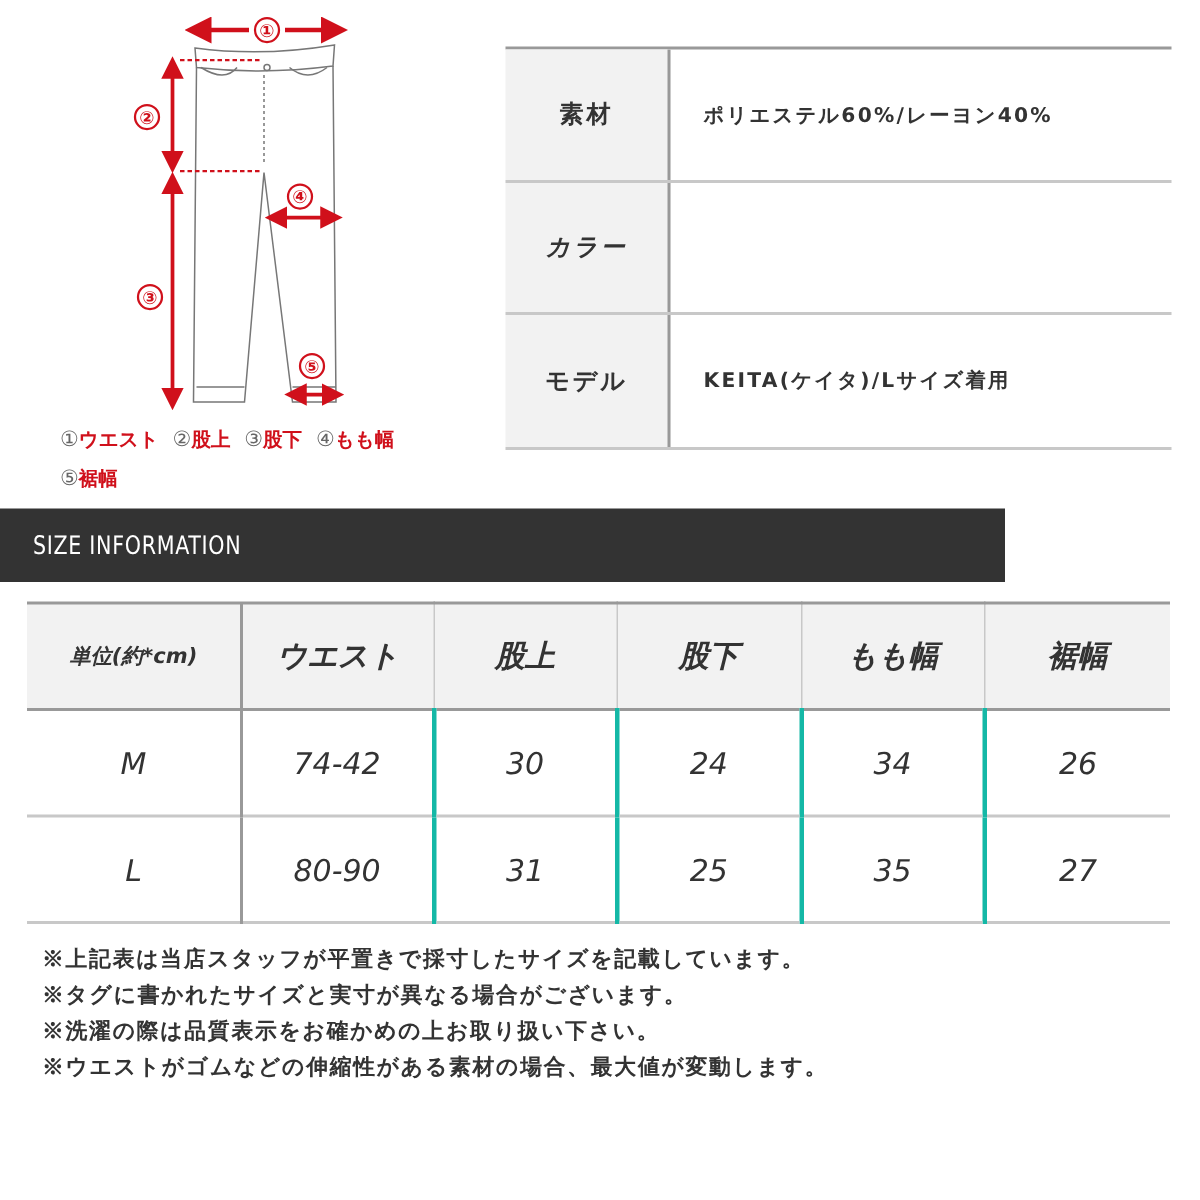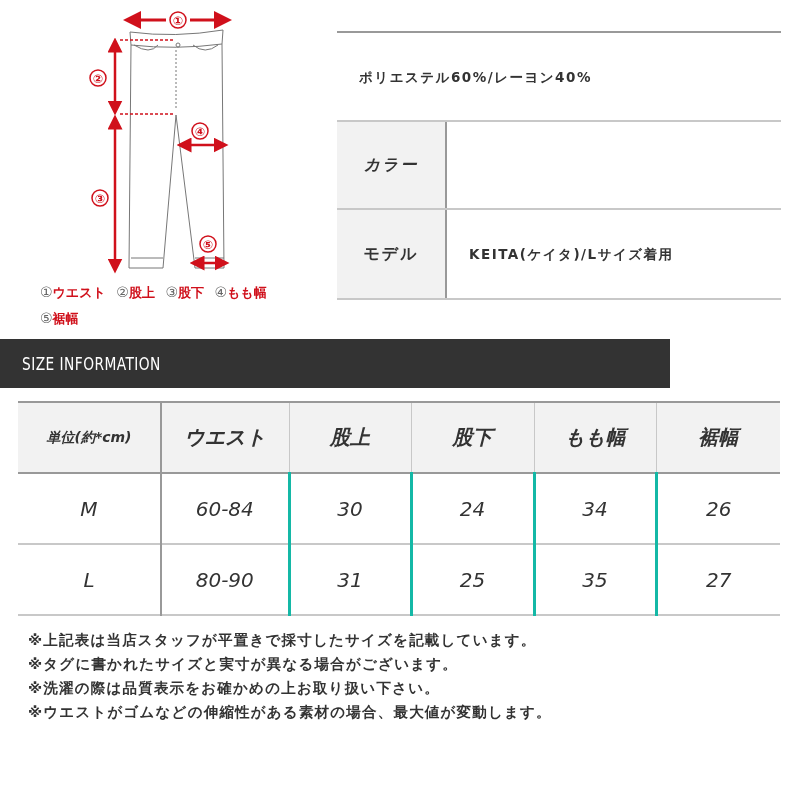--- a/index.html
+++ b/index.html
@@ -4,21 +4,21 @@
 <style>
   html, body { margin: 0; padding: 0; }
   body {
     width: 800px; height: 800px; background: #ffffff; position: relative; overflow: hidden;
     font-family: "DejaVu Sans", "Liberation Sans", sans-serif; color: #333333;
   }
   .abs { position: absolute; }
 
   
   #diagram { left: 0; top: 0; width: 330px; height: 335px; }
-  .legend-line { position: absolute; left: 40px; font-size: 13px; font-weight: bold; color: #d0101b; white-space: nowrap; }
+  .legend-line { position: absolute; left: 40px; font-size: 13px; font-weight: bold; color: #d0101b; white-space: nowrap; font-family: Liberation Serif, serif; }
   .legend-line .num { color: #666; font-weight: normal; font-size: 14px; }
   .legend-line .item { margin-right: 6px; }
 
   
   #spec { left: 337px; top: 31px; width: 444px; }
   .spec-row { display: flex; border-top: 2px solid #c8c8c8; }
   .spec-row:last-child { border-bottom: 2px solid #c8c8c8; }
   .spec-row:first-child { border-top: 2px solid #999; }
   .spec-label {
     width: 108px; background: #f2f2f2; border-right: 2px solid #999; display: flex;
@@ -41,21 +41,21 @@
   #size-table th, #size-table td { text-align: center; color: #333; padding: 0; }
   #size-table thead tr { height: 71px; background: #f2f2f2; border-top: 2px solid #999; border-bottom: 2px solid #999; }
   #size-table tbody tr { height: 71px; border-bottom: 2px solid #c8c8c8; }
   #size-table th { font-size: 20px; font-weight: bold; border-left: 1px solid #c8c8c8; }
   #size-table th:first-child { font-size: 14px; border-left: none; }
   #size-table th:nth-child(2), #size-table td:nth-child(2) { border-left: 2px solid #999; }
   #size-table td { font-size: 20px; border-left: 3px solid #14b8a6; }
   #size-table td:first-child { border-left: none; }
 
   
-  #notes { left: 28px; top: 628px; }
+  #notes { left: 28px; top: 628px; font-family: Liberation Serif, serif; }
   .note { font-size: 14.5px; font-weight: bold; color: #333; letter-spacing: 1.2px; line-height: 24px; white-space: nowrap; }
 </style>
 </head>
 <body>
 
 <div id="diagram" class="abs">
   <svg width="330" height="280" viewBox="0 0 330 280" style="position:absolute;left:0;top:0;">
     <defs>
       <marker id="ah" markerWidth="6" markerHeight="6" refX="3" refY="3" orient="auto-start-reverse">
         <path d="M0,0 L6,3 L0,6 z" fill="#d0101b"></path>
@@ -101,20 +101,21 @@
     <span class="item"><span class="num">③</span><span>股下</span></span>
     <span class="item"><span class="num">④</span><span>もも幅</span></span>
   </div>
   <div class="legend-line" style="top:310px;">
     <span class="item"><span class="num">⑤</span><span>裾幅</span></span>
   </div>
 </div>
 
 <div id="spec" class="abs">
   <div class="spec-row" style="height:87px;">
+    <div class="spec-label">素材</div>
     <div class="spec-value">ポリエステル60%/レーヨン40%</div>
   </div>
   <div class="spec-row" style="height:86px;font-style:italic;">
     <div class="spec-label">カラー</div>
   </div>
   <div class="spec-row" style="height:88px;">
     <div class="spec-label">モデル</div>
     <div class="spec-value">KEITA(ケイタ)/Lサイズ着用</div>
   </div>
 </div>
@@ -138,21 +139,21 @@
       <th>ウエスト</th>
       <th>股上</th>
       <th>股下</th>
       <th>もも幅</th>
       <th>裾幅</th>
     </tr>
   </thead>
   <tbody>
     <tr>
       <td>M</td>
-      <td>60-84</td>
+      <td>74-42</td>
       <td>30</td>
       <td>24</td>
       <td>34</td>
       <td>26</td>
     </tr>
     <tr>
       <td>L</td>
       <td>80-90</td>
       <td>31</td>
       <td>25</td>

